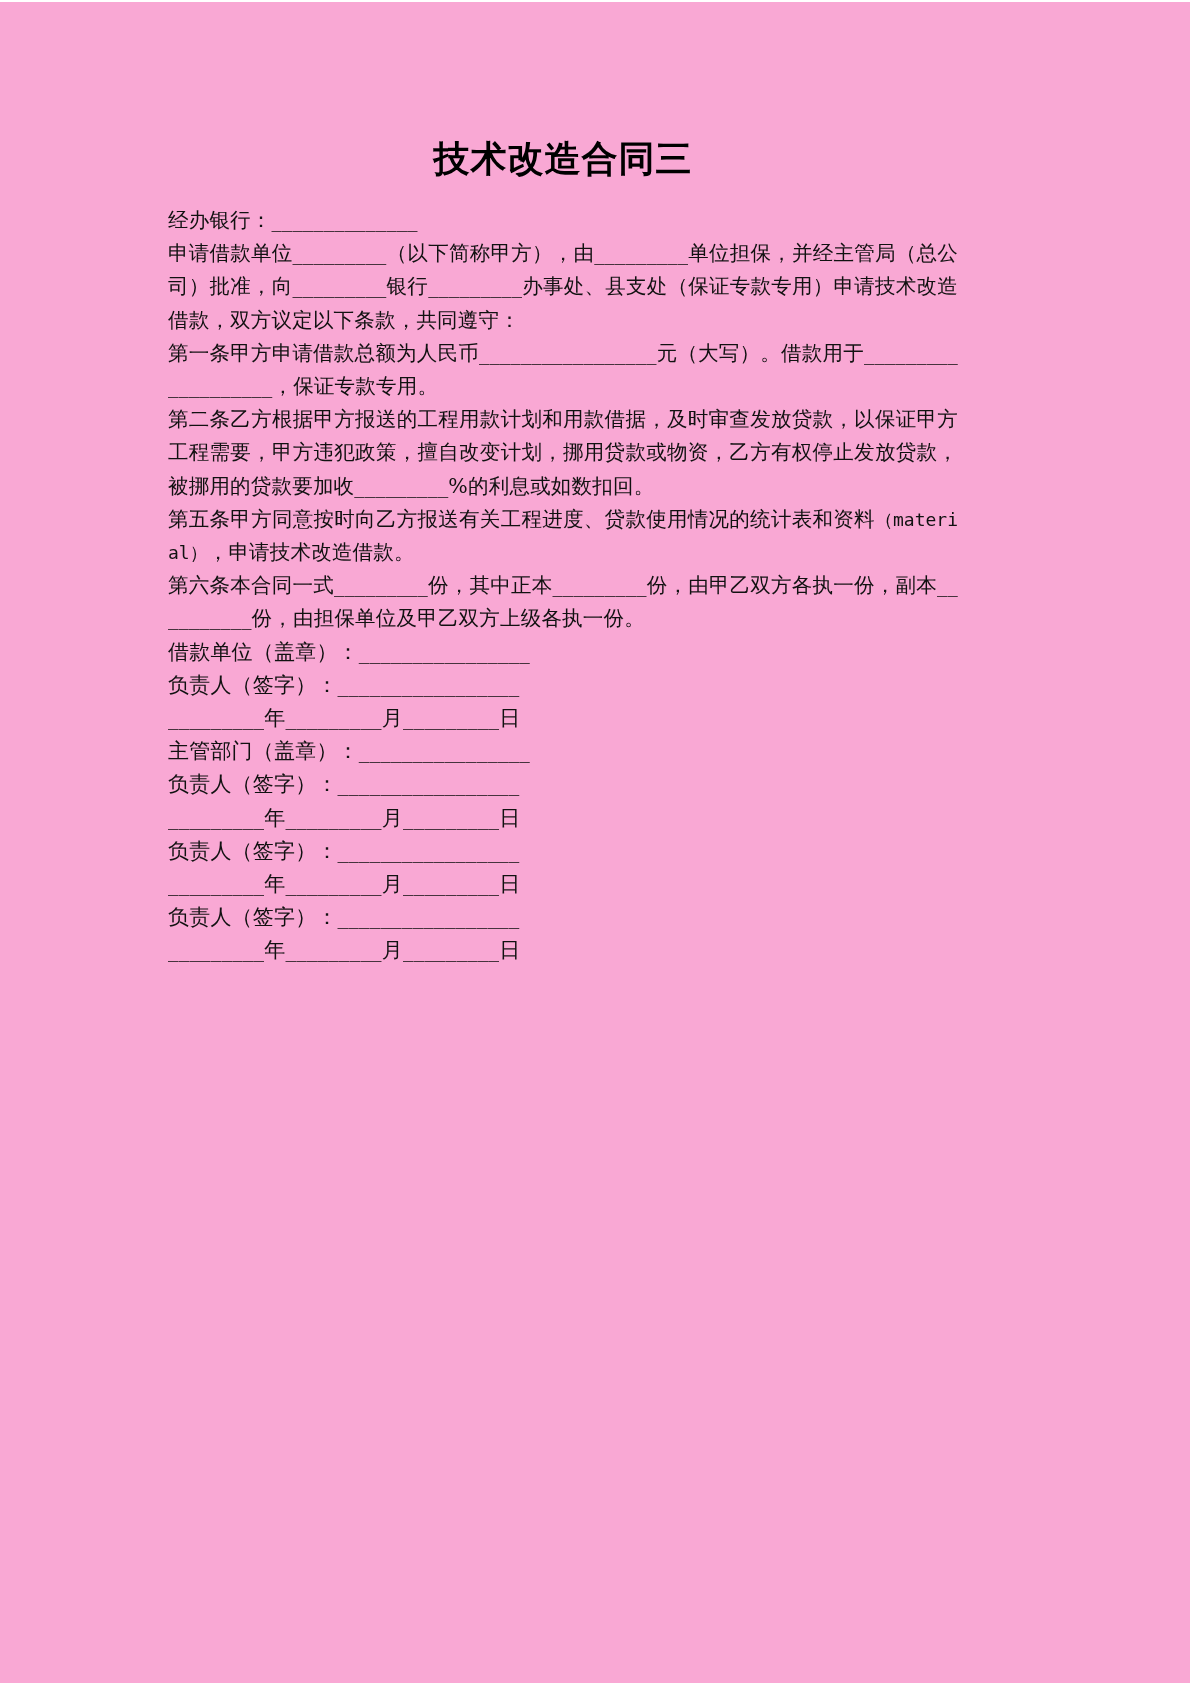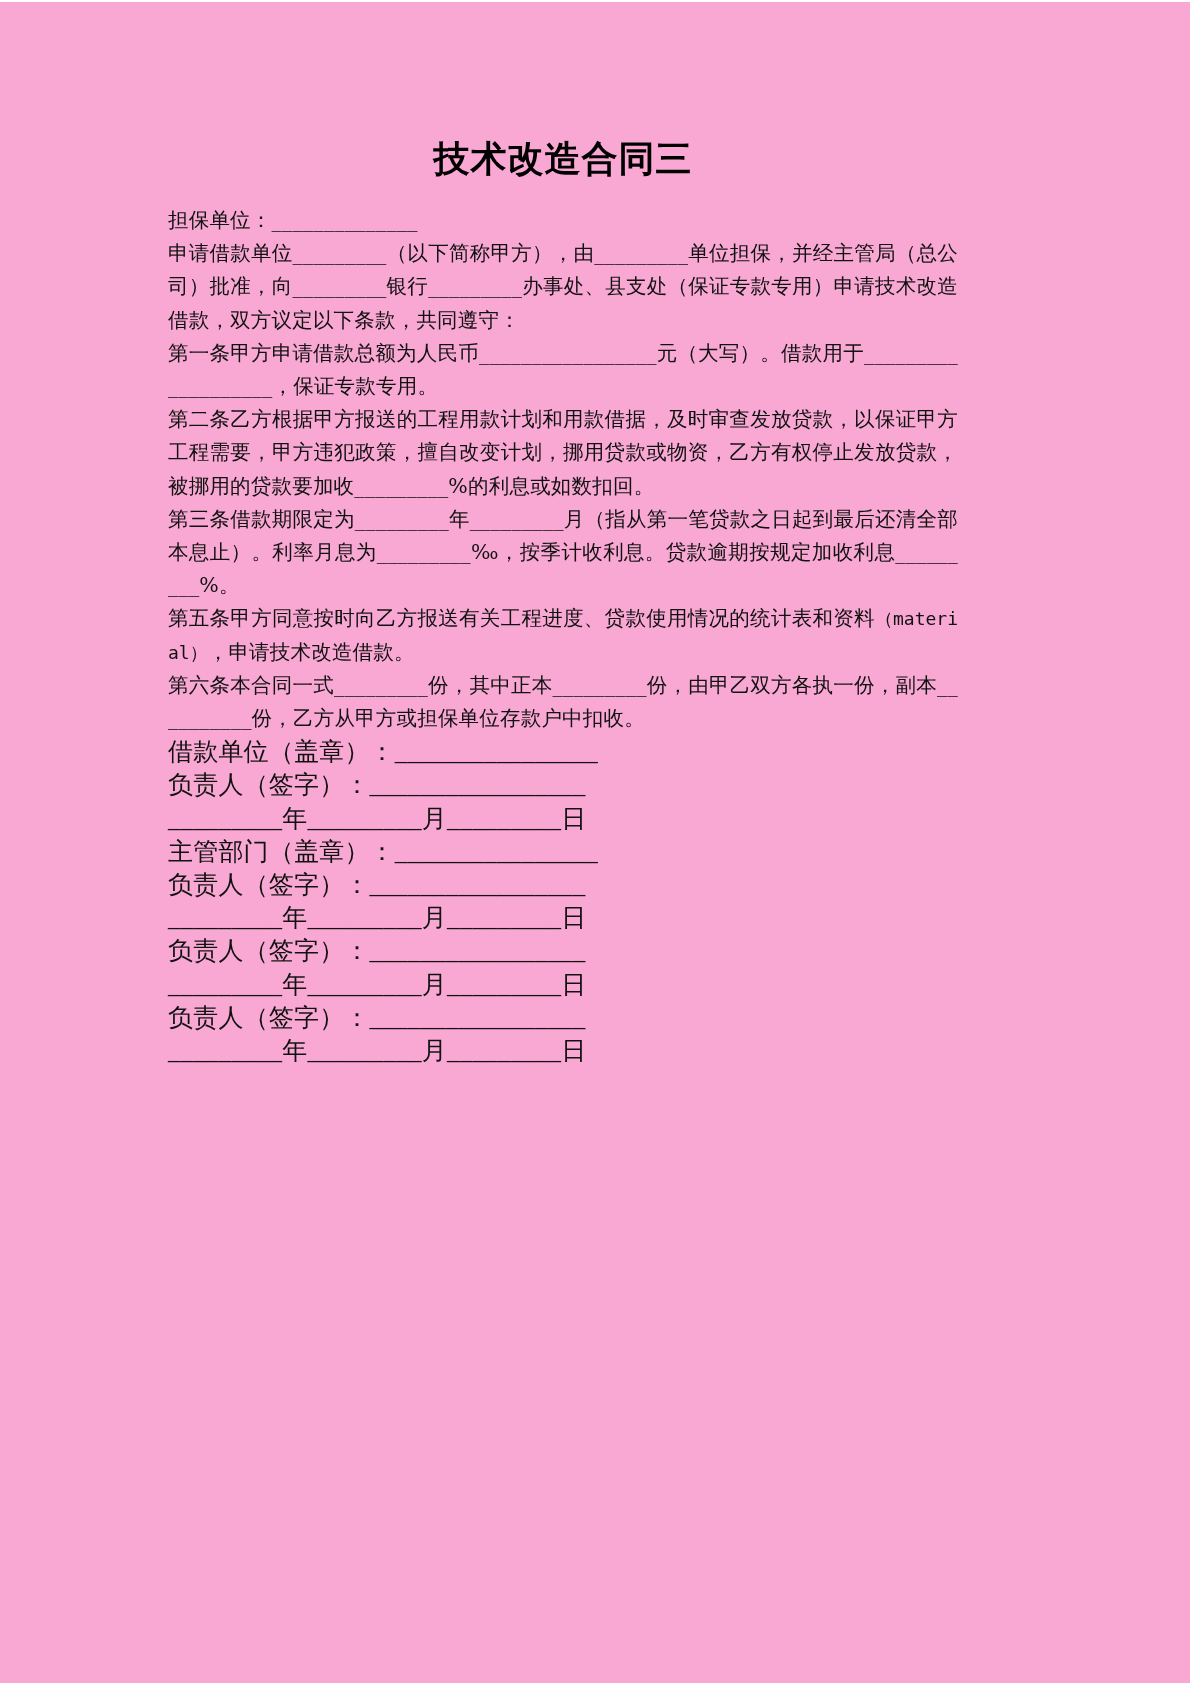--- a/index.html
+++ b/index.html
@@ -41,56 +41,54 @@
     font-size: 20.5px;
     line-height: 33.2px;
     text-align: justify;
     text-justify: inter-ideograph;
     margin: 0;
     color: #111;
     letter-spacing: 0.2px;
     word-break: break-all;
   }
   .sig-line {
-    font-size: 25px;
+    font-size: 21px;
     line-height: 33.2px;
     margin: 0;
     color: #111;
     white-space: pre;
     letter-spacing: 0.2px;
-    font-family: Liberation Serif, serif;
   }
   .mono {
     font-family: "DejaVu Sans Mono", "Liberation Mono", monospace;
     font-size: 18px;
     letter-spacing: 0;
   }
 </style>
 </head>
 <body>
 
 <div class="page">
   <div class="doc-body">
 
     <h1 class="doc-title">技术改造合同三</h1>
 
-    <p class="para">担保单位：______________</p>
+    <p class="para">经办银行：______________</p>
 
     <p class="para">申请借款单位_________（以下简称甲方），由_________单位担保，并经主管局（总公司）批准，向_________银行_________办事处、县支处（保证专款专用）申请技术改造借款，双方议定以下条款，共同遵守：</p>
 
     <p class="para">第一条甲方申请借款总额为人民币_________________元（大写）。借款用于___________________，保证专款专用。</p>
 
     <p class="para">第二条乙方根据甲方报送的工程用款计划和用款借据，及时审查发放贷款，以保证甲方工程需要，甲方违犯政策，擅自改变计划，挪用贷款或物资，乙方有权停止发放贷款，被挪用的贷款要加收_________%的利息或如数扣回。</p>
 
-    <p class="para">第三条借款期限定为_________年_________月（指从第一笔贷款之日起到最后还清全部本息止）。利率月息为_________‰，按季计收利息。贷款逾期按规定加收利息_________%。</p>
 
 
     <p class="para"><span>第五条甲方同意按时向乙方报送有关工程进度、贷款使用情况的统计表和资料</span><span class="mono">（material）</span><span>，申请技术改造借款。</span></p>
 
-    <p class="para">第六条本合同一式_________份，其中正本_________份，由甲乙双方各执一份，副本__________份，乙方从甲方或担保单位存款户中扣收。</p>
+    <p class="para">第六条本合同一式_________份，其中正本_________份，由甲乙双方各执一份，副本__________份，由担保单位及甲乙双方上级各执一份。</p>
 
     <div>
       <p class="sig-line">借款单位（盖章）：________________</p>
       <p class="sig-line">负责人（签字）：_________________</p>
       <p class="sig-line">_________年_________月_________日</p>
     </div>
 
     <div>
       <p class="sig-line">主管部门（盖章）：________________</p>
       <p class="sig-line">负责人（签字）：_________________</p>

